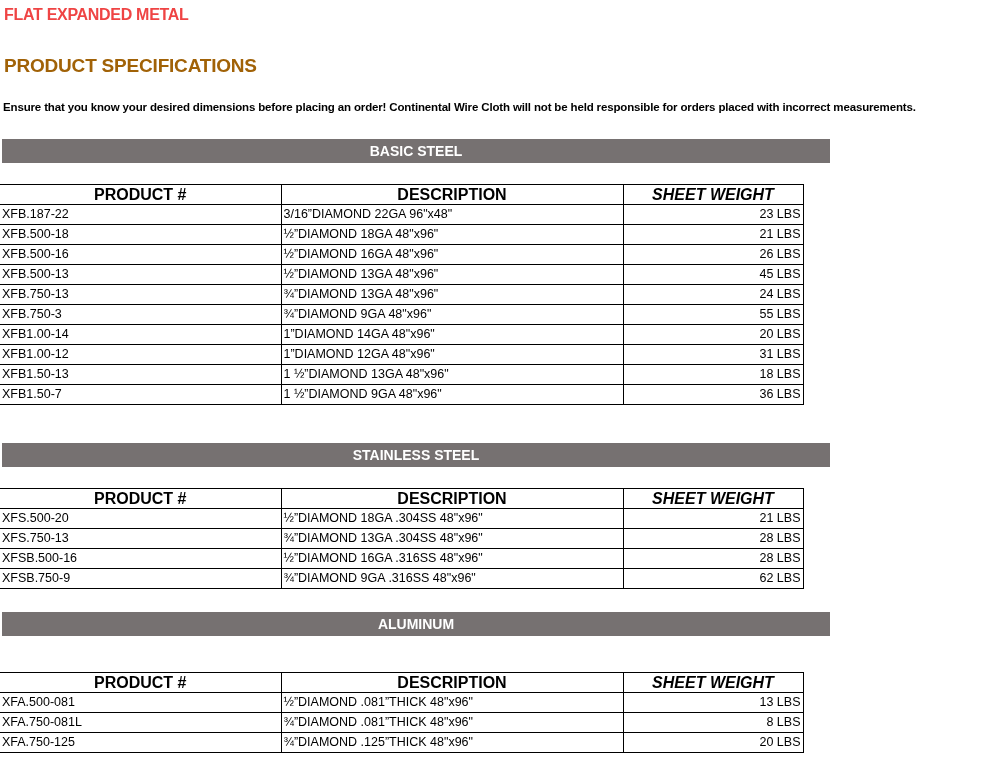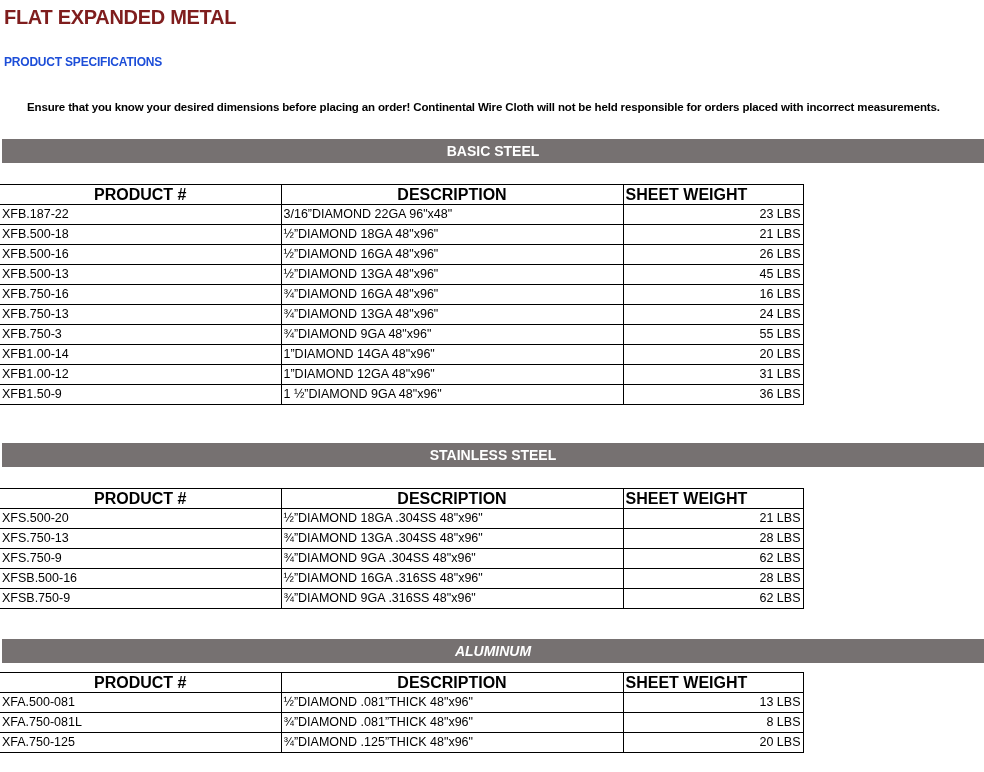--- a/index.html
+++ b/index.html
@@ -2,45 +2,45 @@
 <html><head>
 <meta charset="utf-8">
 <style>
   html, body { margin: 0; padding: 0; background: #ffffff; }
   body {
     width: 984px; height: 772px; position: relative; overflow: hidden;
     font-family: "Liberation Sans", "DejaVu Sans", sans-serif; color: #000;
   }
   .title {
     position: absolute; left: 4px; top: 6px;
-    font-size: 20px; font-weight: bold; letter-spacing: -0.3px; color: #7f1d1d; text-align: center;
+    font-size: 16px; font-weight: bold; letter-spacing: -0.3px; color: #ef4444; text-align: center;
   }
   .subtitle {
     position: absolute; left: 4px; top: 55px;
-    font-size: 12px; font-weight: bold; color: #1d4ed8; letter-spacing: -0.2px;
+    font-size: 19px; font-weight: bold; color: #a16207; letter-spacing: -0.2px;
   }
   .notice {
     position: absolute; left: 3px; top: 101px;
-    font-size: 11.5px; font-weight: bold; color: #000; white-space: nowrap; letter-spacing: -0.15px; margin-left: 24px;
+    font-size: 11.5px; font-weight: bold; color: #000; white-space: nowrap; letter-spacing: -0.15px;
   }
   .banner {
-    position: absolute; left: 2px; width: 982px; height: 24px;
+    position: absolute; left: 2px; width: 828px; height: 24px;
     background: #767171; color: #ffffff;
     font-size: 14px; font-weight: bold; text-align: center; line-height: 24px;
   }
   table.spec {
     position: absolute; left: 0; border-collapse: collapse;
     font-size: 12.5px; table-layout: fixed;
   }
   table.spec th, table.spec td {
     border: 1px solid #000; height: 19px; padding: 0 2px; line-height: 19px;
     white-space: nowrap; overflow: hidden;
   }
   table.spec th { font-weight: bold; text-align: center; font-size: 16px; }
-  table.spec th.w { text-align: left; }
+  table.spec th.w { text-align: center; font-style: italic; }
   table.spec td.p { border-left: none; }
   table.spec th.p { border-left: none; }
   table.spec td.w { text-align: right; padding-left: 7px; }
   col.c1 { width: 281px; }
   col.c2 { width: 342px; }
   col.c3 { width: 180px; }
 </style>
 </head>
 <body>
 
@@ -77,46 +77,46 @@
         <td class="p">XFB.500-16</td>
         <td>½”DIAMOND 16GA 48"x96"</td>
         <td class="w">26 LBS</td>
       </tr>
       <tr>
         <td class="p">XFB.500-13</td>
         <td>½”DIAMOND 13GA 48"x96"</td>
         <td class="w">45 LBS</td>
       </tr>
       <tr>
-        <td class="p">XFB.750-16</td>
-        <td>¾”DIAMOND 16GA 48"x96"</td>
-        <td class="w">16 LBS</td>
-      </tr>
-      <tr>
         <td class="p">XFB.750-13</td>
         <td>¾”DIAMOND 13GA 48"x96"</td>
         <td class="w">24 LBS</td>
       </tr>
       <tr>
         <td class="p">XFB.750-3</td>
         <td>¾”DIAMOND 9GA 48"x96"</td>
         <td class="w">55 LBS</td>
       </tr>
       <tr>
         <td class="p">XFB1.00-14</td>
         <td>1”DIAMOND 14GA 48"x96"</td>
         <td class="w">20 LBS</td>
       </tr>
       <tr>
         <td class="p">XFB1.00-12</td>
         <td>1”DIAMOND 12GA 48"x96"</td>
         <td class="w">31 LBS</td>
       </tr>
       <tr>
-        <td class="p">XFB1.50-9</td>
+        <td class="p">XFB1.50-13</td>
+        <td>1 ½”DIAMOND 13GA 48"x96"</td>
+        <td class="w">18 LBS</td>
+      </tr>
+      <tr>
+        <td class="p">XFB1.50-7</td>
         <td>1 ½”DIAMOND 9GA 48"x96"</td>
         <td class="w">36 LBS</td>
       </tr>
     </tbody>
 </table>
 
 <div class="banner" style="top:443px;">STAINLESS STEEL</div>
 <table class="spec" style="top:488px;">
   <colgroup>
       <col class="c1">
@@ -135,38 +135,33 @@
         <td class="p">XFS.500-20</td>
         <td>½”DIAMOND 18GA .304SS 48"x96"</td>
         <td class="w">21 LBS</td>
       </tr>
       <tr>
         <td class="p">XFS.750-13</td>
         <td>¾”DIAMOND 13GA .304SS 48"x96"</td>
         <td class="w">28 LBS</td>
       </tr>
       <tr>
-        <td class="p">XFS.750-9</td>
-        <td>¾”DIAMOND 9GA .304SS 48"x96"</td>
-        <td class="w">62 LBS</td>
-      </tr>
-      <tr>
         <td class="p">XFSB.500-16</td>
         <td>½”DIAMOND 16GA .316SS 48"x96"</td>
         <td class="w">28 LBS</td>
       </tr>
       <tr>
         <td class="p">XFSB.750-9</td>
         <td>¾”DIAMOND 9GA .316SS 48"x96"</td>
         <td class="w">62 LBS</td>
       </tr>
     </tbody>
 </table>
 
-<div class="banner" style="top:639px;font-style:italic;">ALUMINUM</div>
+<div class="banner" style="top:612px;">ALUMINUM</div>
 <table class="spec" style="top:672px;">
   <colgroup>
       <col class="c1">
       <col class="c2">
       <col class="c3">
     </colgroup>
   <thead>
     <tr>
       <th class="p">PRODUCT #</th>
       <th>DESCRIPTION</th>

